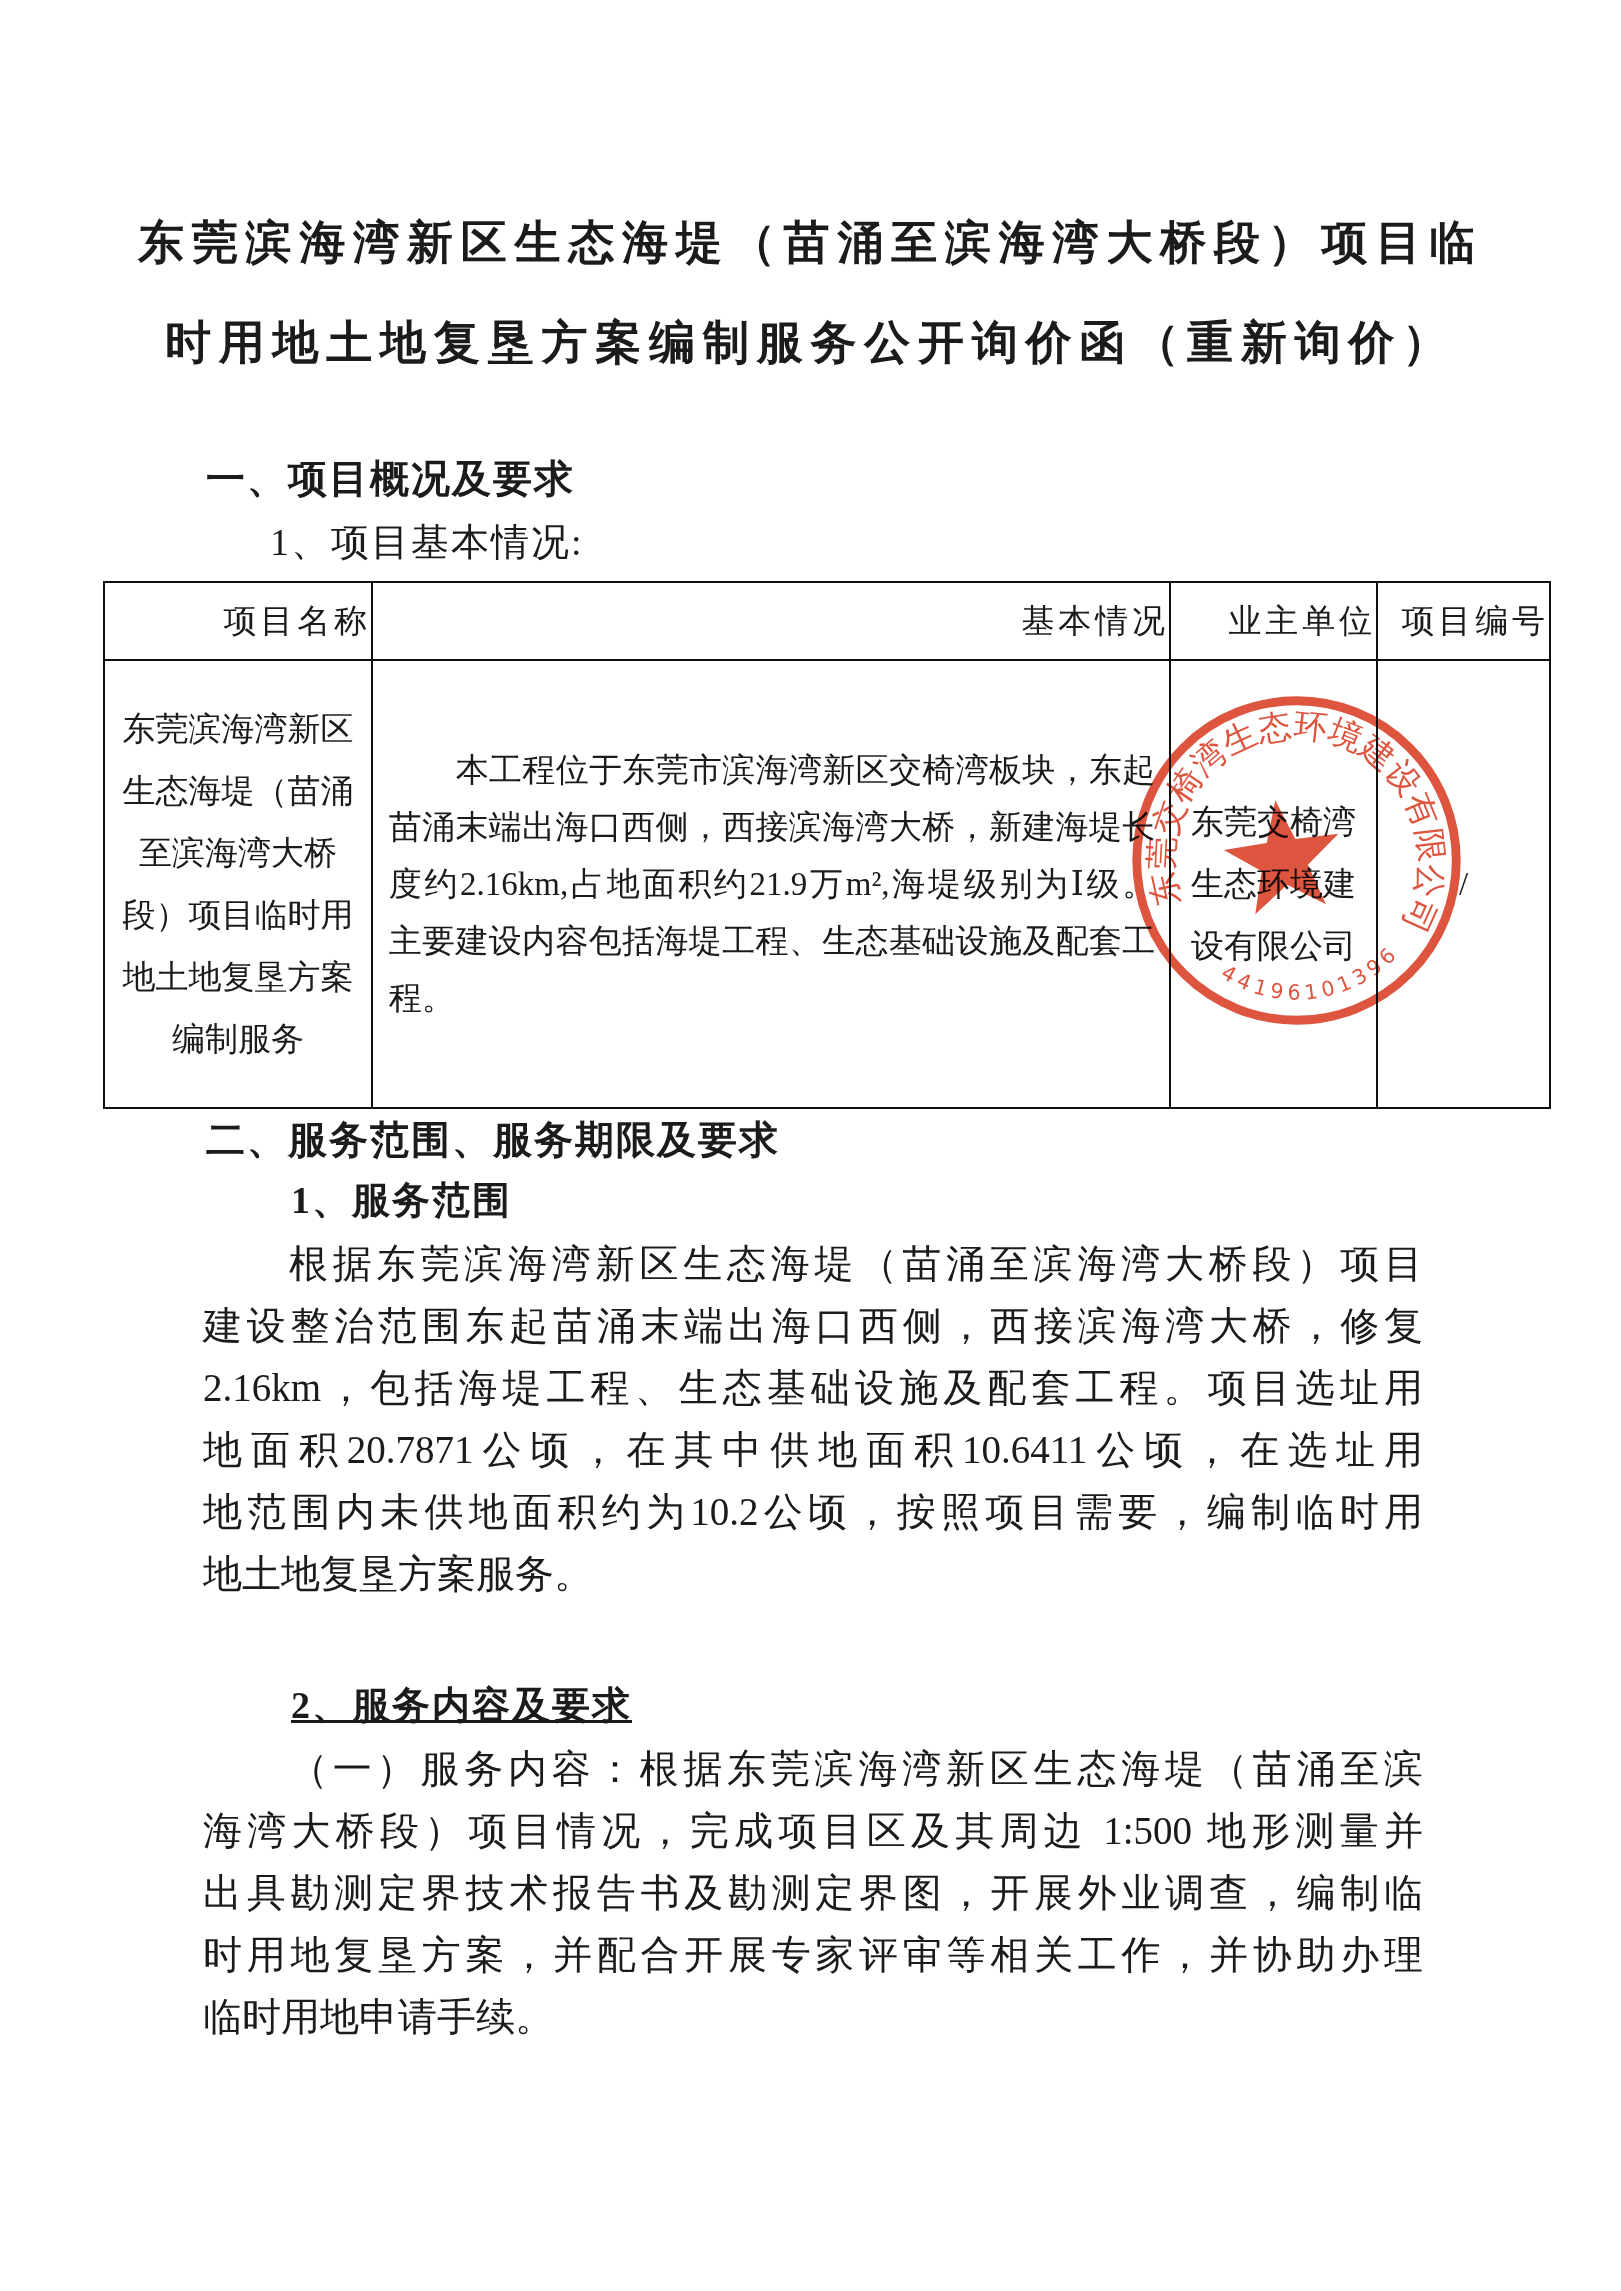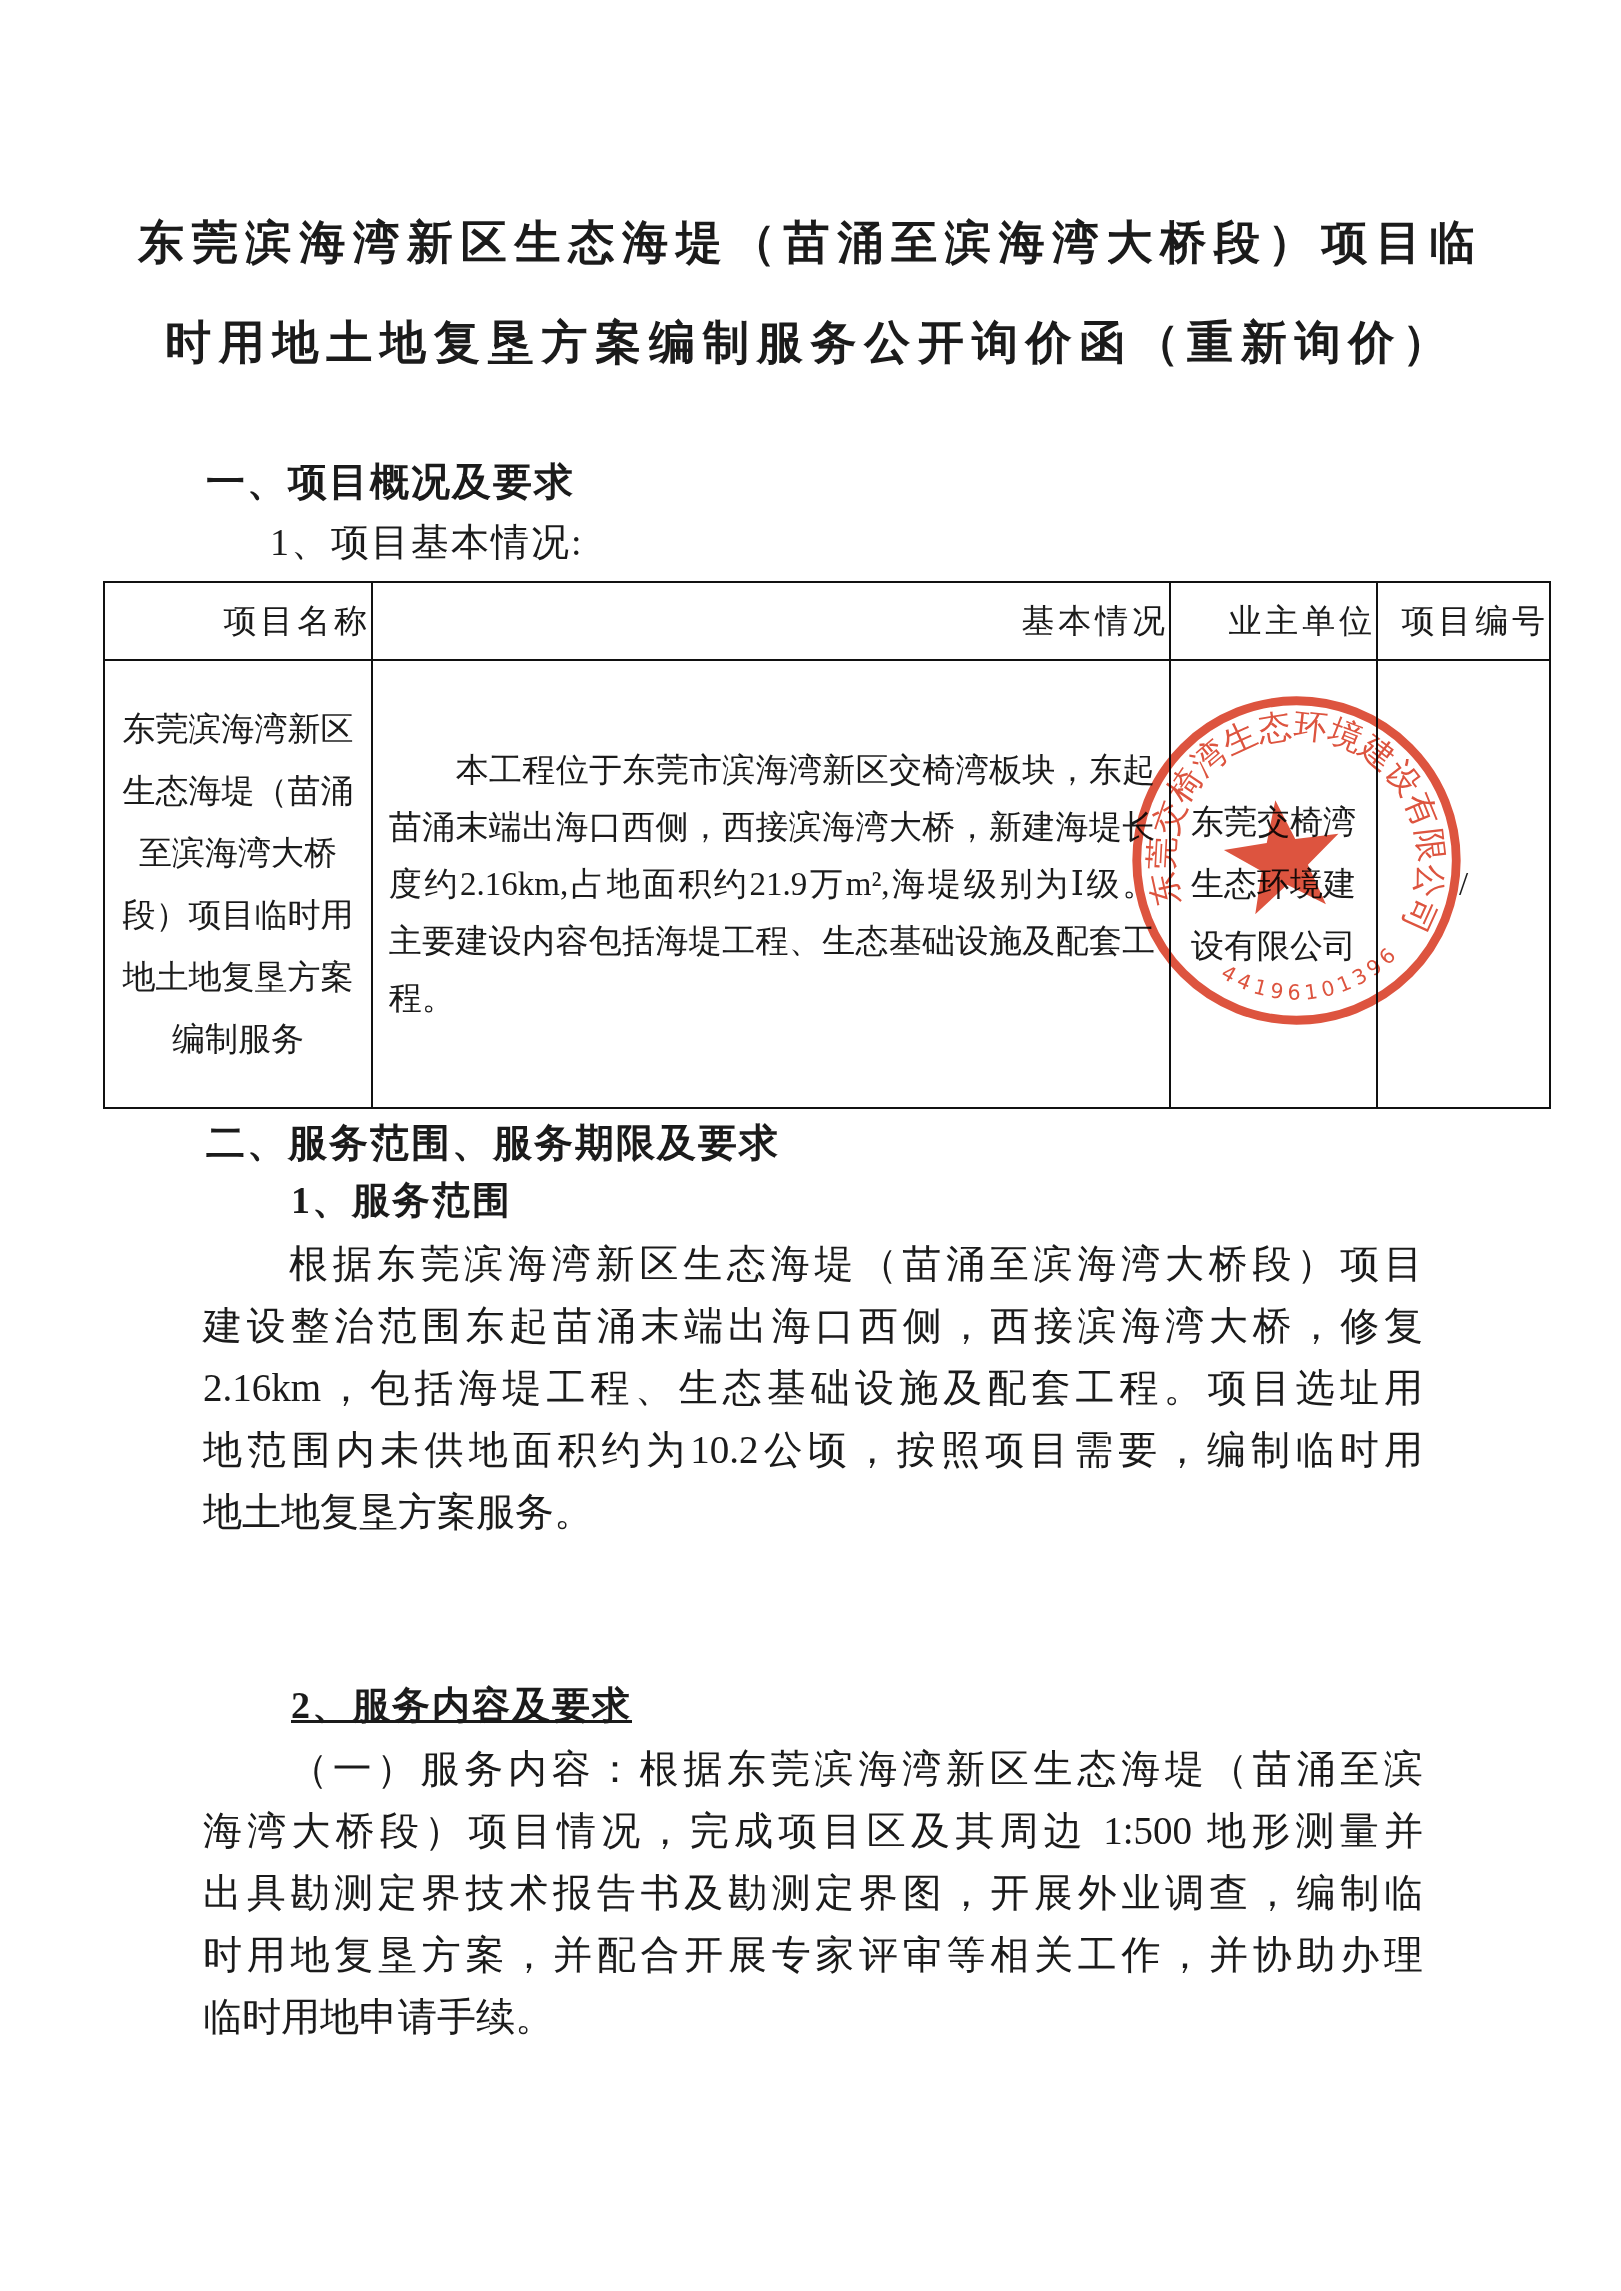--- a/index.html
+++ b/index.html
@@ -11,21 +11,21 @@
     color:#1b1b1b;
     padding-left:12px;
   }
   .doc-title {
     position:absolute; left:0; top:193px; width:100%;
     text-align:center; font-weight:bold; font-size:46px;
     letter-spacing:7.8px; line-height:100px; white-space:nowrap;
   }
   .h-level1 {
     position:absolute; font-size:39px; font-weight:bold;
-    line-height:62px; letter-spacing:2px; white-space:nowrap;
+    line-height:62px; letter-spacing:2px; white-space:nowrap;font-family:Liberation Mono, monospace;
   }
   .h-level2 {
     position:absolute; font-size:38px; font-weight:bold;
     line-height:62px; letter-spacing:2px; white-space:nowrap;
   }
   .h-level2.regular { font-weight:normal; }
   .para {
     position:absolute; left:203px; width:1220px; font-size:39px;
   }
   .bodyline {
@@ -138,20 +138,21 @@
   </div>
 
   <div class="h-level1" style="left:206px; top:1112px;">二、服务范围、服务期限及要求</div>
 
   <div class="h-level2" style="left:291px; top:1169px;">1、服务范围</div>
 
   <div class="para" style="top:1233px;">
     <div class="bodyline indent">根据东莞滨海湾新区生态海堤（苗涌至滨海湾大桥段）项目</div>
     <div class="bodyline">建设整治范围东起苗涌末端出海口西侧，西接滨海湾大桥，修复</div>
     <div class="bodyline">2.16km，包括海堤工程、生态基础设施及配套工程。项目选址用</div>
+    <div class="bodyline">地面积20.7871公顷，在其中供地面积10.6411公顷，在选址用</div>
     <div class="bodyline">地范围内未供地面积约为10.2公顷，按照项目需要，编制临时用</div>
     <div class="bodyline no-stretch">地土地复垦方案服务。</div>
   </div>
 
   <div class="h-level2" style="left:291px; top:1674px;text-decoration:underline;">2、服务内容及要求</div>
 
   <div class="para" style="top:1738px;">
     <div class="bodyline indent">（一）服务内容：根据东莞滨海湾新区生态海堤（苗涌至滨</div>
     <div class="bodyline">海湾大桥段）项目情况，完成项目区及其周边 1:500 地形测量并</div>
     <div class="bodyline">出具勘测定界技术报告书及勘测定界图，开展外业调查，编制临</div>

